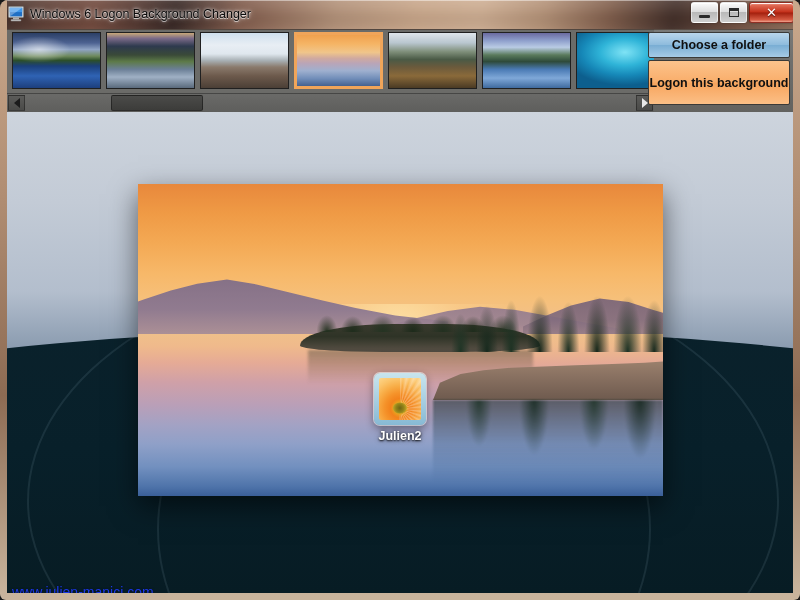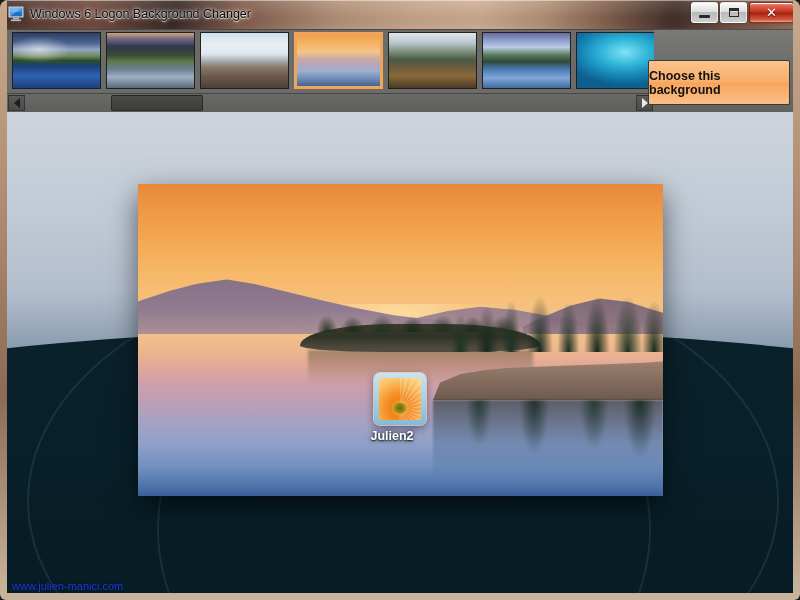--- a/index.html
+++ b/index.html
@@ -285,28 +285,28 @@
         rgba(255,255,255,.30) 156deg,transparent 162deg,
         rgba(255,255,255,.30) 168deg,transparent 174deg,
         rgba(255,255,255,.30) 180deg,transparent 186deg);
   }
   .flower-center{
     position:absolute;left:50%;top:72%;width:34%;height:26%;
     transform:translate(-50%,-50%);border-radius:50%;
     background:radial-gradient(circle,#6e6414 0%,#93841a 45%,#c0a426 75%,#d9bb3a 100%);
   }
   .username{
-    position:absolute;left:183px;top:245px;width:142px;text-align:center;
+    position:absolute;left:191px;top:245px;width:142px;text-align:center;
     font-size:12.5px;font-weight:bold;color:#ffffff;
     text-shadow:0 1px 2px rgba(0,0,0,.85),0 0 5px rgba(0,0,0,.7);
   }
 
   .watermark{
-    position:absolute;left:12px;bottom:8px;
-    font-size:11px;color:#1b37e8;
+    position:absolute;left:12px;bottom:0;
+    font-size:14px;color:#1b37e8;
     text-shadow:0 0 2px rgba(0,0,0,.5);
     z-index:30;
   }
 </style>
 </head>
 <body>
 
 <div class="window">
 
   <div class="titlebar">
@@ -372,21 +372,22 @@
     <div class="scrollbar">
       <div class="sb-arrow left">
           <div class="tri"></div>
         </div>
       <div class="sb-thumb"></div>
       <div class="sb-arrow right">
           <div class="tri"></div>
         </div>
     </div>
 
-    <div class="btn btn-apply">Choose this background</div>
+    <div class="btn btn-choose">Choose a folder</div>
+    <div class="btn btn-apply">Logon this background</div>
   </div>
 
   <div class="stage">
     <div class="wall"></div>
     <div class="floor"></div>
     <div class="floor-ell ell1"></div>
     <div class="floor-ell ell2"></div>
 
     <div class="preview">
       <div class="sky"></div>

